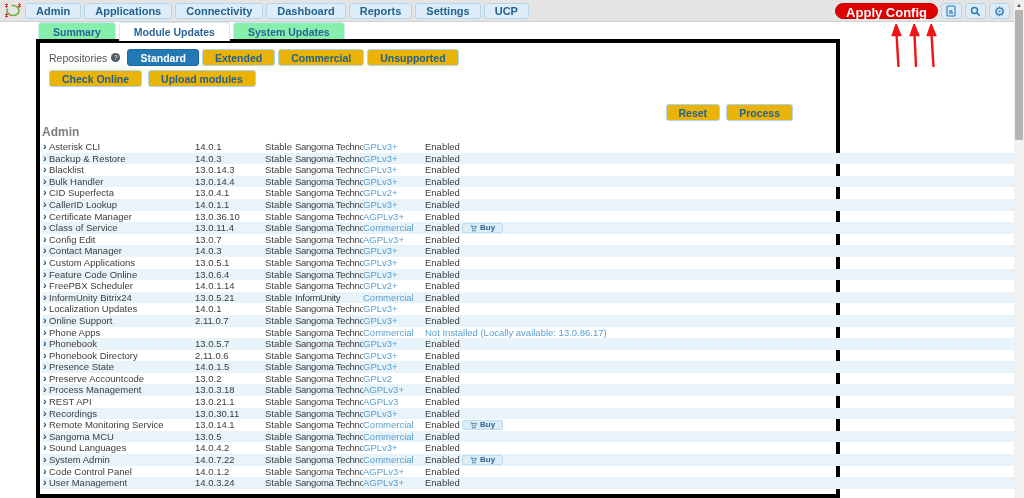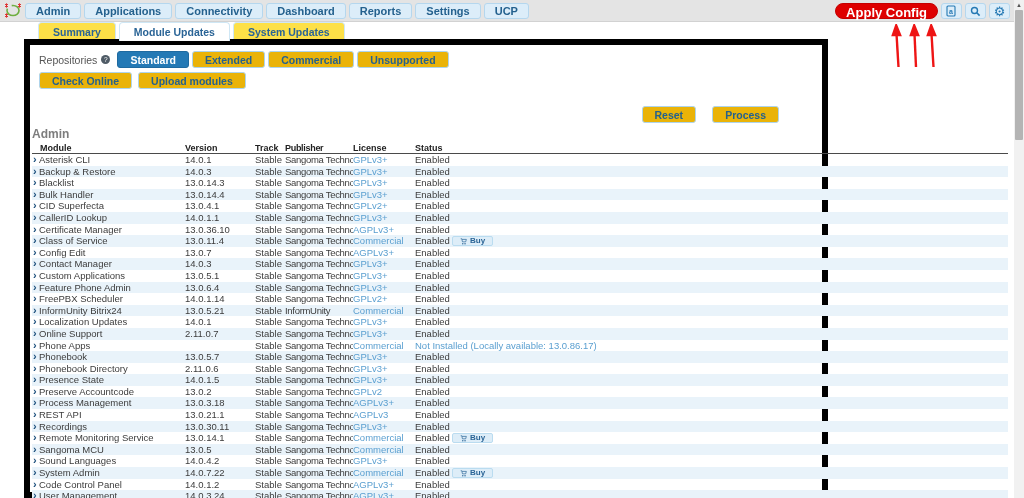--- a/index.html
+++ b/index.html
@@ -18,38 +18,38 @@
   .nav-right { position:absolute; right:14px; top:3px; display:flex; gap:3px; align-items:center; }
   .apply-btn { background:#de0000; border:1px solid #c40000; border-radius:8px;
     color:#fff; font-weight:bold; font-size:13px; padding:1px 10px; height:16px; cursor:pointer; }
   .icon-btn { background:#dcedf9; border:1px solid #b5d7ee; border-radius:3px;
     width:21px; height:16px; display:flex; align-items:center; justify-content:center;
     color:#2478b3; cursor:pointer; font-size:11px; }
   .gear-glyph { font-size:13px; line-height:13px; color:#2478b3; }
 
   
   .tabs { position:absolute; left:38px; top:22px; height:18px; display:flex; gap:3px; z-index:5; }
-  .tab { background:#fde047; border:1px solid #cfe7f5; border-bottom:none;
+  .tab { background:#86efac; border:1px solid #cfe7f5; border-bottom:none;
     border-radius:4px 4px 0 0; color:#2a6496; font-size:10.5px; font-weight:bold;
     padding:3px 14px 0 14px; height:17px; cursor:pointer; }
   .tab.active { background:#fff; height:19px; margin-bottom:-1px; }
 
   
-  .content { position:absolute; left:24px; top:39px; width:804px; height:459px;
-    background:#fff; border:6px solid #000000; }
+  .content { position:absolute; left:36px; top:39px; width:804px; height:459px;
+    background:#fff; border:4px solid #000000; }
   .repo-row { position:absolute; left:9px; top:6px; display:flex; align-items:center; gap:3px; }
   .repo-label { font-size:10.5px; color:#555; margin-right:1px; }
   .help-dot { display:inline-block; width:9px; height:9px; border-radius:50%;
     background:#4f5b66; color:#fff; font-size:6.5px; line-height:9px; text-align:center;
     vertical-align:super; margin-right:4px; cursor:pointer; }
   .pill { background:#eab308; border:1px solid #aed4ec; border-radius:3px; color:#24618e;
     font-size:10.5px; font-weight:bold; padding:2px 12px; height:17px; cursor:pointer; }
   .pill.active { background:#2479b5; border-color:#1f6aa0; color:#fff; }
   .row2 { position:absolute; left:9px; top:27px; display:flex; gap:6px; }
-  .rp-row { position:absolute; top:61px; right:43px; display:flex; gap:16px; }
+  .rp-row { position:absolute; top:61px; right:43px; display:flex; gap:6px; }
   .section-title { position:absolute; left:2px; top:82px; font-size:12px; font-weight:bold; color:#7d7d7d; }
 
   
   .mod-table { position:absolute; left:2px; top:98px; width:976px; }
   .thead { display:flex; height:11px; line-height:11px; font-size:9px; font-weight:bold;
     color:#222; border-bottom:1px solid #4a4a4a; }
   .trow { display:flex; height:11.6px; line-height:11.6px; font-size:9.5px; color:#3c3c3c; cursor:pointer; }
   .trow.alt { background:#e9f3fa; }
   .c-mod { width:153px; display:flex; overflow:hidden; white-space:nowrap; }
   .chev { color:#1c4f7c; font-weight:bold; width:7px; padding-left:1px; font-size:11px; line-height:11px; }
@@ -139,29 +139,20 @@
     <button class="pill">Check Online</button>
     <button class="pill">Upload modules</button>
   </div>
   <div class="rp-row">
     <button class="pill">Reset</button>
     <button class="pill">Process</button>
   </div>
   <div class="section-title">Admin</div>
 
   <div class="mod-table">
-    <div class="thead" id="thead">
-        <div class="c-mod">Module</div>
-        <div class="c-ver">Version</div>
-        <div class="c-trk">Track</div>
-        <div class="c-pub">Publisher</div>
-        <div class="c-lic">License</div>
-        <div class="c-sta">Status</div>
-        <div class="c-act"></div>
-      </div>
     <div id="tbody">
         <div class="trow">
           <div class="c-mod">
             <span class="chev">›</span>
             <span>Asterisk CLI</span>
           </div>
           <div class="c-ver">14.0.1</div>
           <div class="c-trk">Stable</div>
           <div class="c-pub">Sangoma Technologie</div>
           <div class="c-lic"><span class="lic-link">GPLv3+</span></div>
@@ -291,21 +282,21 @@
           <div class="c-ver">13.0.5.1</div>
           <div class="c-trk">Stable</div>
           <div class="c-pub">Sangoma Technologie</div>
           <div class="c-lic"><span class="lic-link">GPLv3+</span></div>
           <div class="c-sta">Enabled</div>
           <div class="c-act"></div>
         </div>
         <div class="trow alt">
           <div class="c-mod">
             <span class="chev">›</span>
-            <span>Feature Phone Admin</span>
+            <span>Feature Code Online</span>
           </div>
           <div class="c-ver">13.0.6.4</div>
           <div class="c-trk">Stable</div>
           <div class="c-pub">Sangoma Technologie</div>
           <div class="c-lic"><span class="lic-link">GPLv3+</span></div>
           <div class="c-sta">Enabled</div>
           <div class="c-act"></div>
         </div>
         <div class="trow">
           <div class="c-mod">

